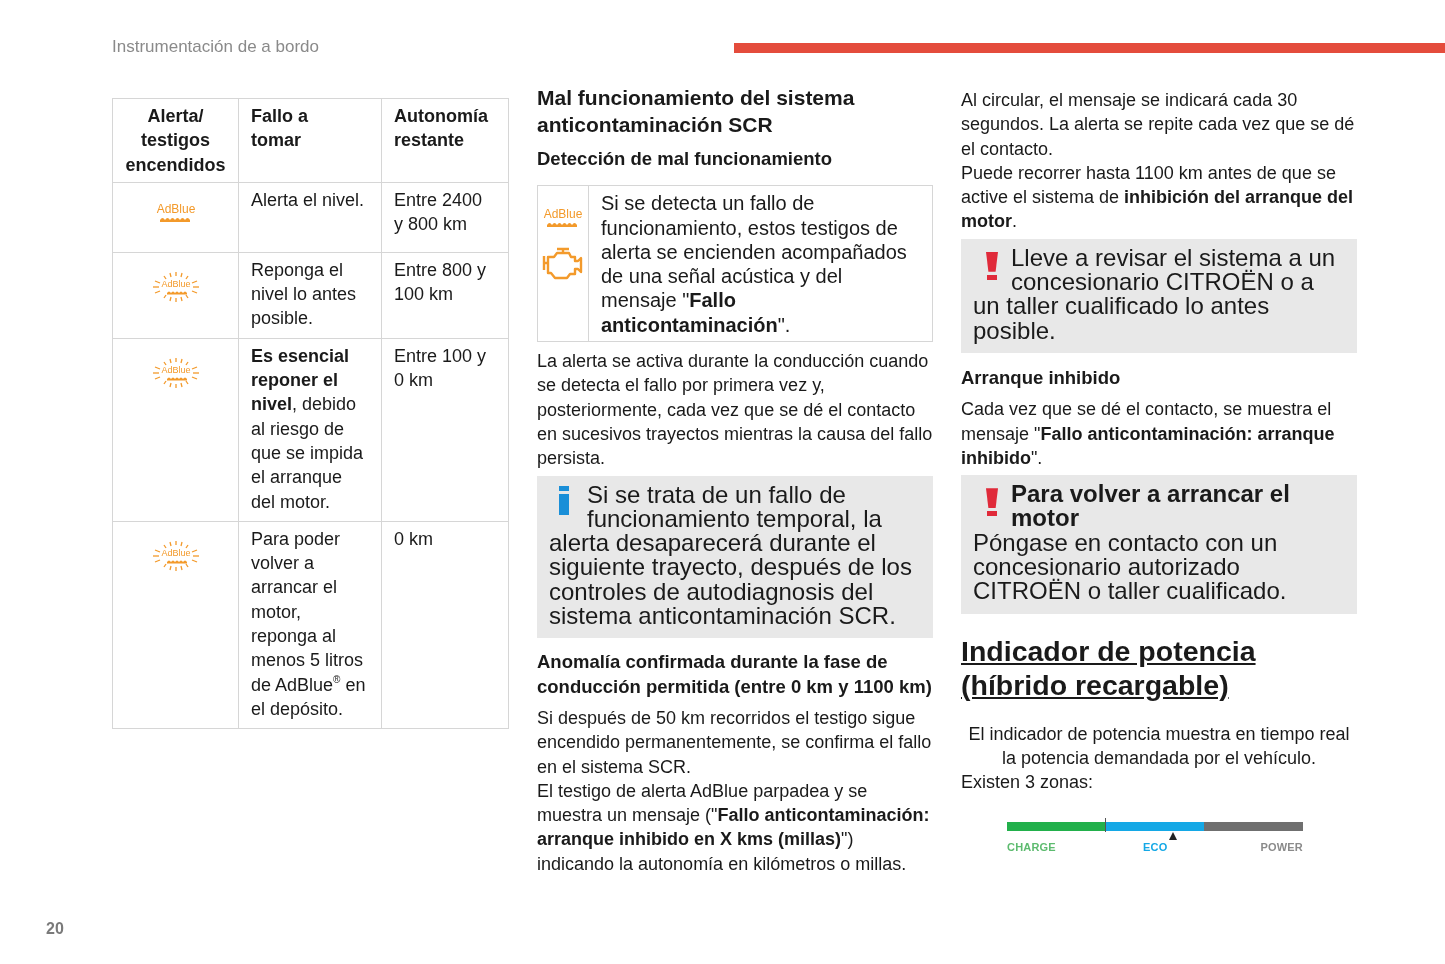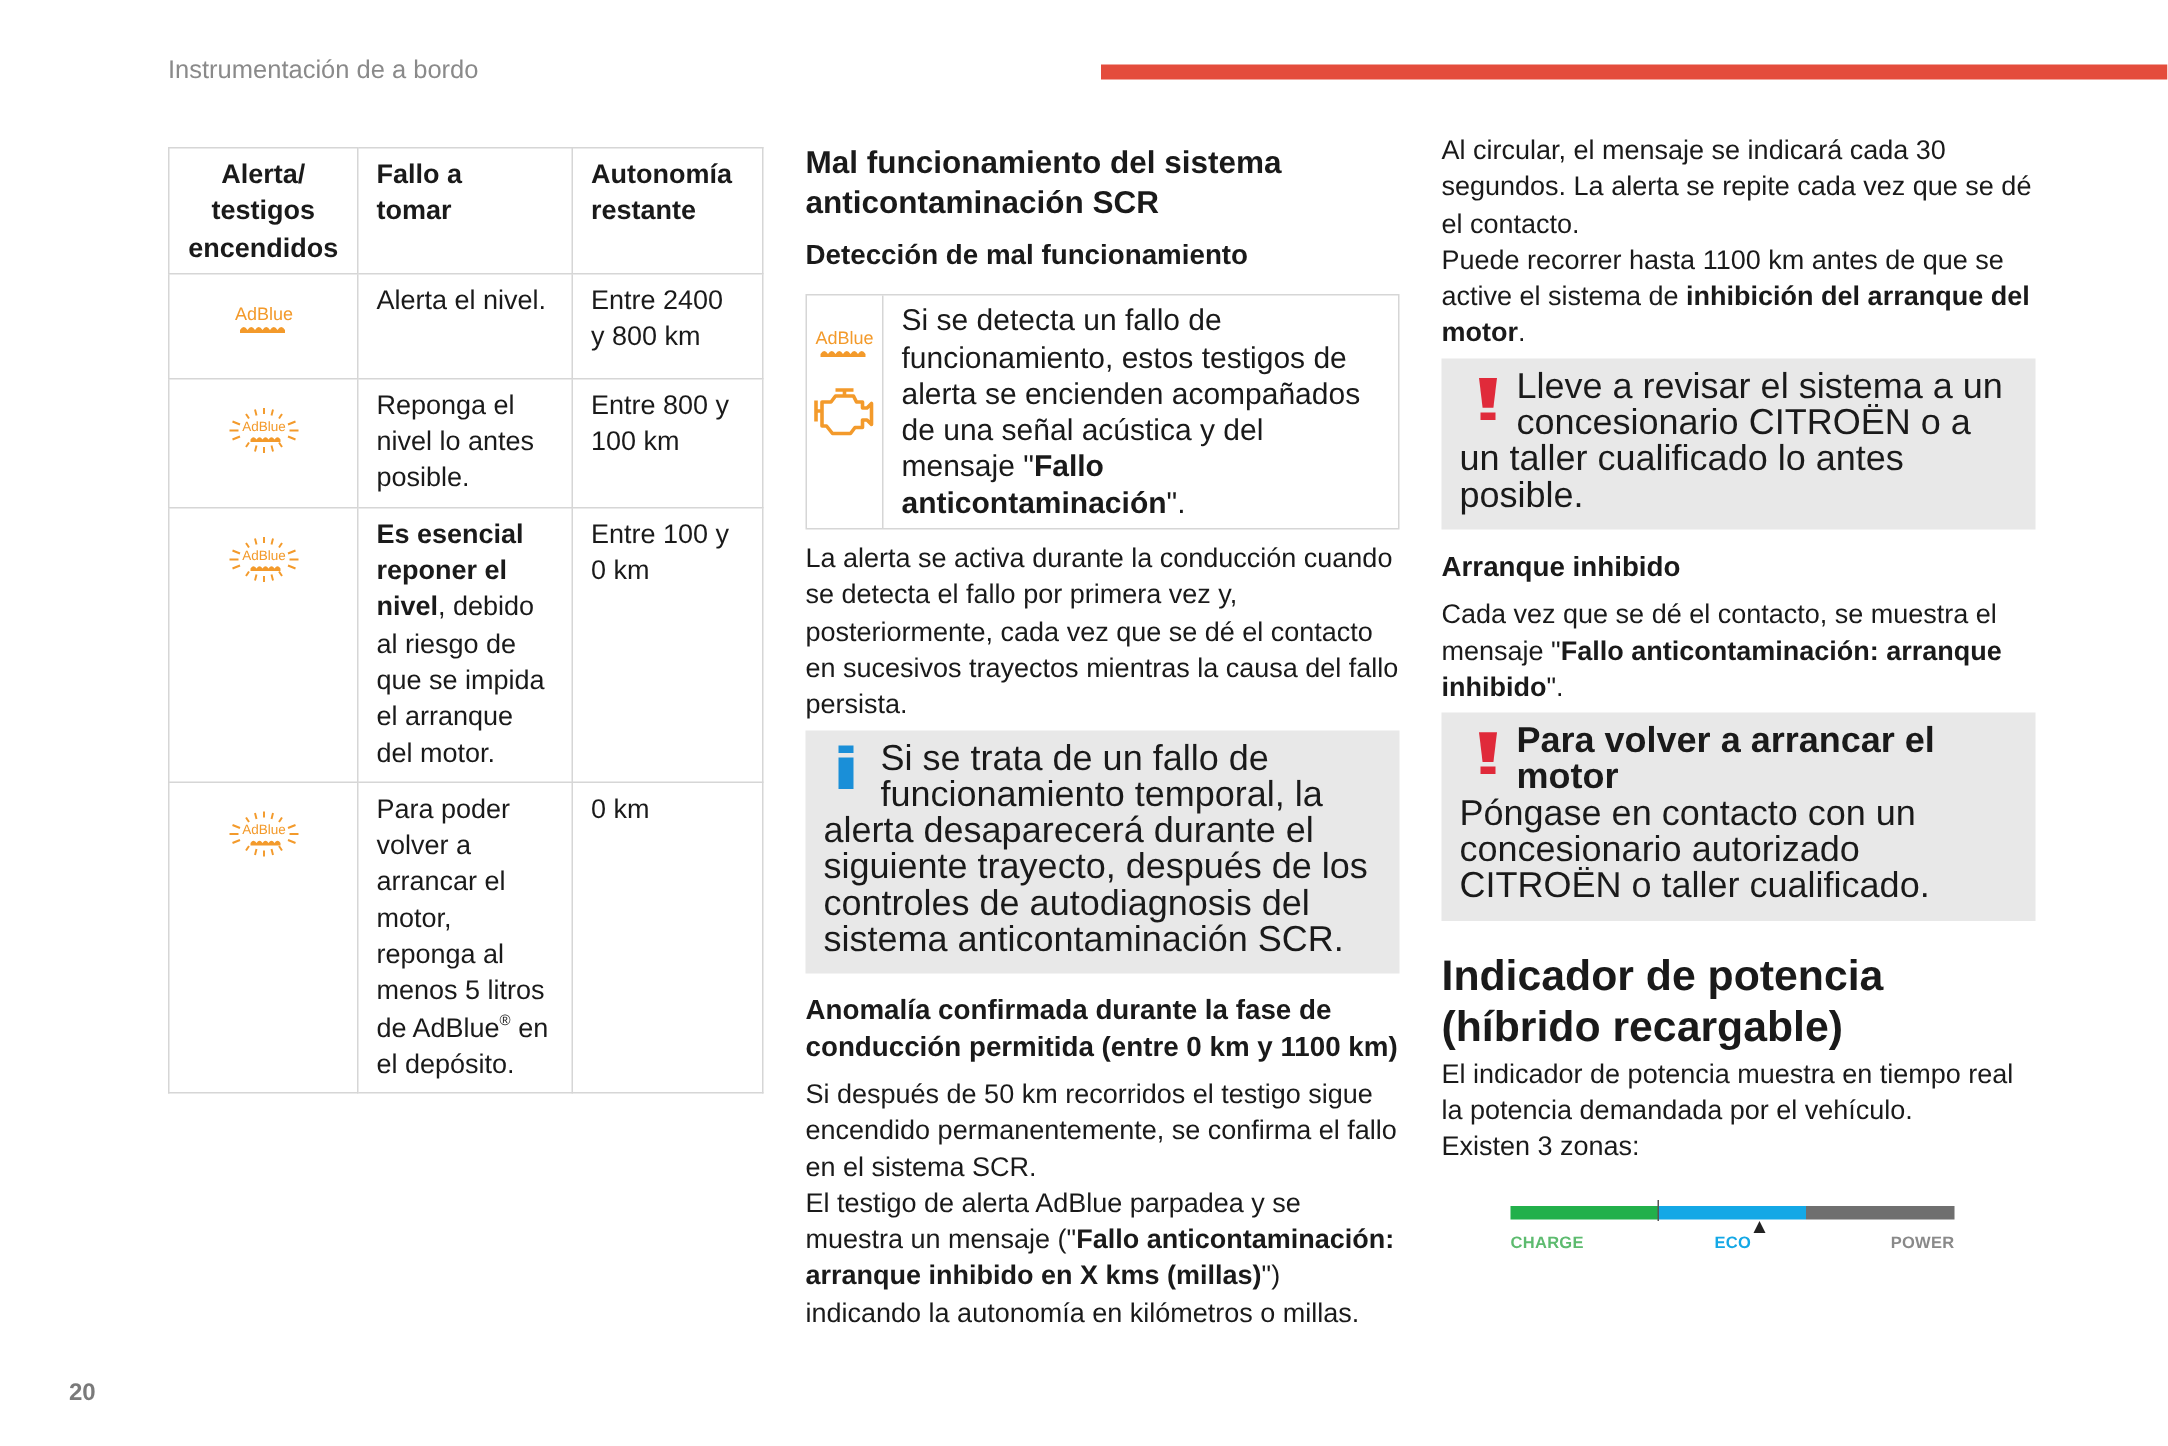--- a/index.html
+++ b/index.html
@@ -17,40 +17,40 @@
   .alert-table th.c1 { text-align: center; width: 126px; padding: 5px 6px; }
   .alert-table th.c2 { width: 143px; }
   .alert-table td { padding: 5px 12px 7px 12px; }
   .alert-table td.icon-cell { text-align: center; padding-top: 16px; }
   b { font-weight: bold; }
   sup { font-size: 10px; vertical-align: 8px; line-height: 0; }
 
   .icon-adblue { display: inline-block; }
 
   
-  .col2 { position: absolute; left: 537px; top: 95px; width: 396px; }
+  .col2 { position: absolute; left: 537px; top: 84px; width: 396px; }
   .col3 { position: absolute; left: 961px; top: 88px; width: 396px; }
   .h2 { font-size: 21px; font-weight: bold; line-height: 27px; }
   .h3 { font-size: 18.5px; font-weight: bold; line-height: 24.3px; }
   .p { font-size: 18px; line-height: 24.3px; }
 
   .detect-box { display: flex; border: 1.5px solid #d6d6d6; width: 396px; margin-top: 14px; }
   .detect-icons { width: 126px; border-right: 1.5px solid #d6d6d6; display: flex; flex-direction: column; align-items: center; padding-top: 20px; gap: 14px; }
   .detect-text { padding: 5px 10px 4px 12px; font-size: 20px; line-height: 24.3px; }
 
   .note-box { background: #e8e8e8; padding: 7px 12px 10px 12px; font-size: 24px; line-height: 24.3px; position: relative; }
   .note-icon { float: left; width: 38px; height: 46px; position: relative; }
   .info-i { position: absolute; left: 10px; top: 3px; width: 10px; }
   .info-i .dot { width: 10px; height: 5px; background: #1a8fd8; margin-bottom: 3px; }
   .info-i .stem { width: 10px; height: 21px; background: #1a8fd8; }
   .warn-x { position: absolute; left: 13px; top: 6px; width: 12px; }
   .warn-x .stem { width: 12px; height: 20px; background: #e02a3a; clip-path: polygon(0 0, 100% 0, 80% 100%, 20% 100%); }
   .warn-x .dot { width: 10px; height: 5px; background: #e02a3a; margin: 3px auto 0; }
 
-  .big-title { font-size: 28.5px; font-weight: bold; line-height: 34px; }
+  .big-title { font-size: 28.5px; font-weight: bold; line-height: 34px; text-decoration: underline; }
 
   .power-gauge { position: relative; width: 300px; height: 50px; margin-left: 46px; margin-top: 16px; }
   .power-bar { position: absolute; top: 11px; height: 9px; }
   .gauge-label { position: absolute; top: 30px; font-size: 11px; font-weight: bold; letter-spacing: 0.2px; }
 </style>
 </head>
 <body>
 
 <div class="header-title">Instrumentación de a bordo</div>
 <div class="header-bar"></div>
@@ -236,21 +236,21 @@
         </div>
     </div>
     <b>Para volver a arrancar el motor</b><br>
     <span>Póngase en contacto con un concesionario autorizado CITROËN o taller cualificado.</span>
   </div>
 
   <div class="big-title" style="margin-top:20px;">
     <span>Indicador de potencia</span><br>
     <span>(híbrido recargable)</span>
   </div>
-  <div class="p" style="margin-top:2px;">El indicador de potencia muestra en tiempo real la potencia demandada por el vehículo.</div>
+  <div class="p" style="margin-top:20px;text-align:center;">El indicador de potencia muestra en tiempo real la potencia demandada por el vehículo.</div>
   <div class="p">Existen 3 zonas:</div>
 
   <div class="power-gauge" id="power-gauge">
       <div class="power-bar" style="left: 0px; width: 98.568px; background: rgb(34, 176, 75);"></div>
       <div class="gauge-label" style="color: rgb(93, 187, 111); left: 0px;">CHARGE</div>
       <div class="power-bar" style="left: 98.568px; width: 98.568px; background: rgb(20, 168, 230);"></div>
       <div class="gauge-label" style="color: rgb(20, 168, 230); left: 136.024px;">ECO</div>
       <div class="power-bar" style="left: 197.136px; width: 98.864px; background: rgb(111, 111, 111);"></div>
       <div class="gauge-label" style="color: rgb(138, 138, 138); right: 4px;">POWER</div>
       <div style="position: absolute; top: 7px; width: 1.5px; height: 14px; background: rgb(85, 85, 85); left: 97.568px;"></div>

